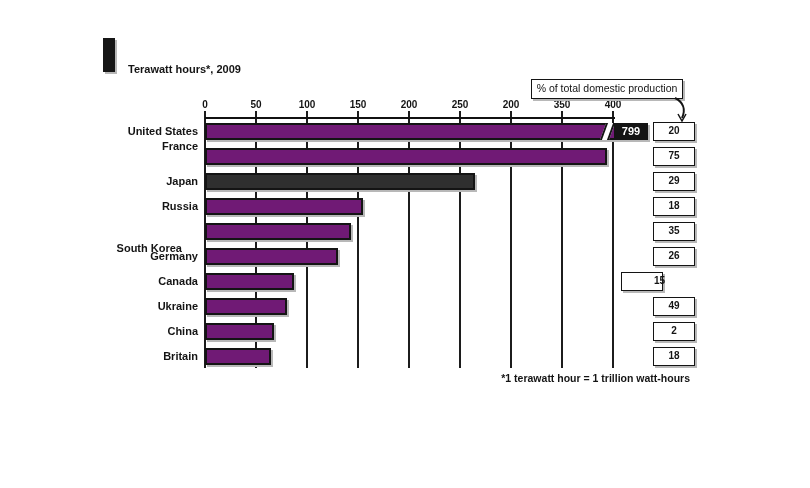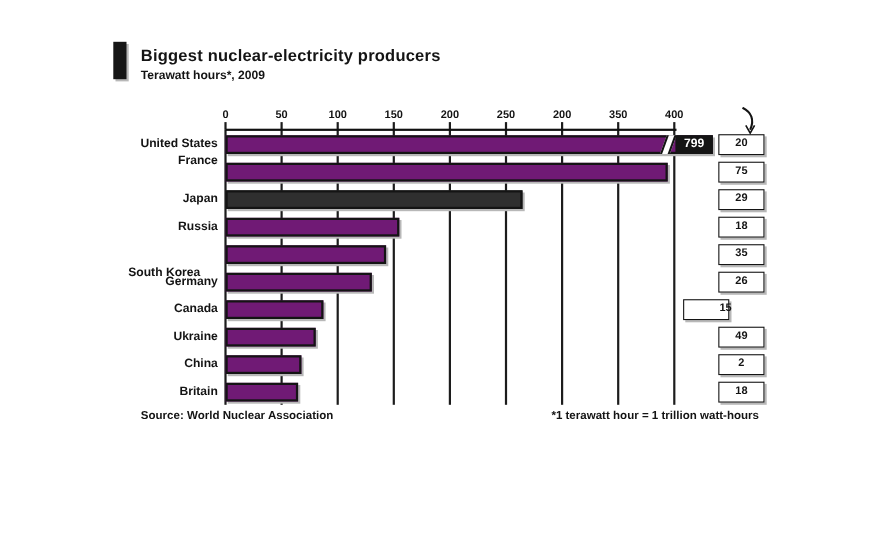--- a/index.html
+++ b/index.html
@@ -31,23 +31,23 @@
     box-shadow:2px 2px 0 #b8b8b8;text-align:center;font-size:10px;font-weight:bold;line-height:16px;z-index:2;
   }
   .source{position:absolute;left:128px;top:372px;font-size:10.5px;font-weight:bold;white-space:nowrap;}
   .footnote{position:absolute;left:390px;top:372px;width:300px;text-align:right;font-size:10.5px;font-weight:bold;white-space:nowrap;}
 </style>
 </head>
 <body>
 
 <div class="canvas">
   <div class="brand-tab"></div>
-  <div class="title">Biggest nuclear-electricity producers</div>
   <div class="subtitle">Terawatt hours*, 2009</div>
 
+  <div class="callout">% of total domestic production</div>
   <svg class="callout-tail" width="20" height="26" viewBox="0 0 20 26">
     <path d="M3,1 C11,5 14,12 10,21" stroke="#141414" stroke-width="2" fill="none"></path>
     <path d="M6,17 L10,24 L14,17" stroke="#141414" stroke-width="1.5" fill="none"></path>
   </svg>
 
   <div id="plot">
       <div class="grid" style="left: 204.25px; top: 118px; width: 1.5px; height: 250px;"></div>
       <div class="stem" style="left: 204.25px; top: 111px; width: 1.5px; height: 7px;"></div>
       <div class="ticklab" style="left: 185px; top: 99px; width: 40px;">0</div>
       <div class="grid" style="left: 255.25px; top: 118px; width: 1.5px; height: 250px;"></div>
@@ -103,15 +103,14 @@
       <div class="bar" style="left: 205px; top: 298px; width: 82px; height: 17px;"></div>
       <div class="pct" style="left: 653px; top: 297px;">49</div>
       <div class="catlab" style="left: 88px; top: 325px; width: 110px;">China</div>
       <div class="bar" style="left: 205px; top: 323px; width: 69px; height: 17px;"></div>
       <div class="pct" style="left: 653px; top: 322px;">2</div>
       <div class="catlab" style="left: 88px; top: 350px; width: 110px;">Britain</div>
       <div class="bar" style="left: 205px; top: 348px; width: 66px; height: 17px;"></div>
       <div class="pct" style="left: 653px; top: 347px;">18</div>
     </div>
 
-  <div class="source">Source: World Nuclear Association</div>
   <div class="footnote">*1 terawatt hour = 1 trillion watt-hours</div>
 </div>
 
 </body></html>

